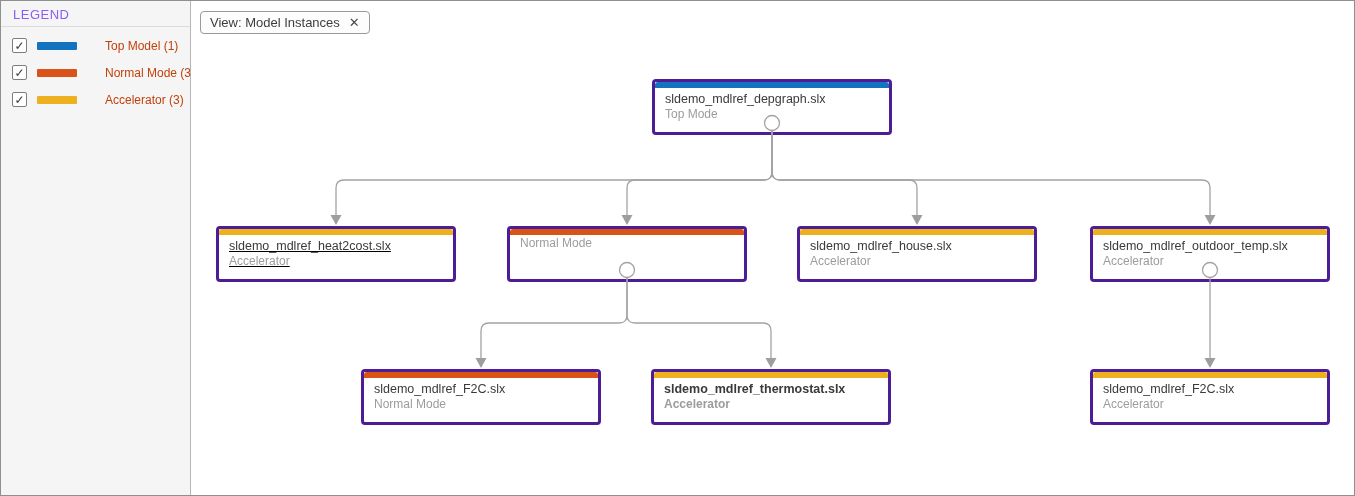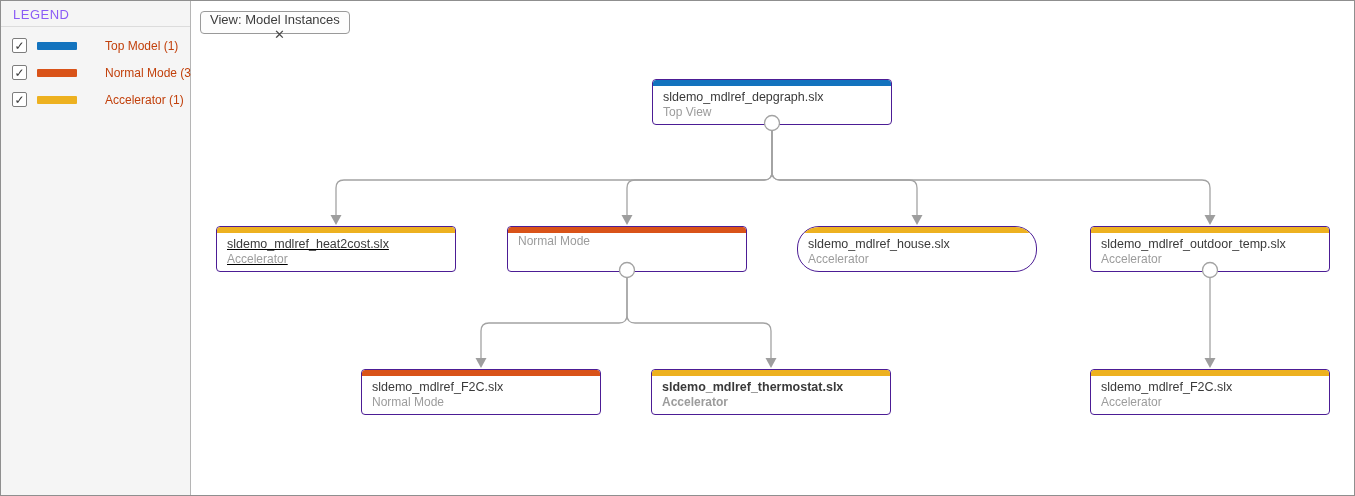--- a/index.html
+++ b/index.html
@@ -67,40 +67,39 @@
     height: 23px;
     display: inline-flex; align-items: center;
     padding: 0 9px;
     background: #fdfdfd;
     border: 1px solid #9a9a9a;
     border-radius: 4px;
     font-size: 13px;
     color: #3d3d3d;
     cursor: default;
     z-index: 5;
-    flex-direction: column;
   }
   .view-chip .chip-close {
     margin-left: 9px;
     font-size: 13px;
     color: #4a4a4a;
     cursor: pointer;
   }
   .edge-layer {
     position: absolute;
     left: 0; top: 0;
     width: 1164px; height: 494px;
     z-index: 3;
     pointer-events: none;
   }
   .node {
     position: absolute;
-    width: 240px; height: 46px;
-    background: #fff;
-    border: 1px solid #4c1d95;
+    width: 240px; height: 56px;
+    background: #fff;
+    border: 3px solid #4c1d95;
     border-radius: 4px;
     overflow: hidden;
     z-index: 2;
     cursor: pointer;
   }
   .node-bar {
     height: 6px;
     border-radius: 3px 3px 0 0;
   }
   .node-title {
@@ -130,21 +129,21 @@
     <span class="legend-label">Top Model (1)</span>
   </div>
         <div class="legend-item">
     <span class="checkbox">✓</span>
     <span class="swatch" style="background: rgb(217, 83, 25);"></span>
     <span class="legend-label">Normal Mode (3)</span>
   </div>
         <div class="legend-item">
     <span class="checkbox">✓</span>
     <span class="swatch" style="background: rgb(237, 177, 32);"></span>
-    <span class="legend-label">Accelerator (1)</span>
+    <span class="legend-label">Accelerator (3)</span>
   </div>
       </div>
   </div>
 
   <div class="canvas">
     <div class="view-chip">
       <span>View: Model Instances</span>
       <span class="chip-close">✕</span>
     </div>
     <svg class="edge-layer" id="edge-layer" width="1164" height="494" viewBox="0 0 1164 494" xmlns="http://www.w3.org/2000/svg">
@@ -163,32 +162,32 @@
         <path d="M 1019 277 V 357" fill="none" stroke="#a3a3a3" stroke-width="1.3"></path>
         <polygon points="1013.5,357 1024.5,357 1019,367" fill="#9e9e9e"></polygon>
         <circle cx="581" cy="122" r="7.5" fill="#fff" stroke="#a3a3a3" stroke-width="1.3" style="pointer-events: auto;"></circle>
         <circle cx="436" cy="269" r="7.5" fill="#fff" stroke="#a3a3a3" stroke-width="1.3" style="pointer-events: auto;"></circle>
         <circle cx="1019" cy="269" r="7.5" fill="#fff" stroke="#a3a3a3" stroke-width="1.3" style="pointer-events: auto;"></circle>
       </svg>
     <div id="nodes">
         <div class="node" style="left: 461px; top: 78px;">
     <div class="node-bar" style="background: rgb(19, 115, 190);"></div>
     <div class="node-title">sldemo_mdlref_depgraph.slx</div>
-    <div class="node-subtitle">Top View</div>
+    <div class="node-subtitle">Top Mode</div>
   </div>
         <div class="node" style="left: 25px; top: 225px; text-decoration: underline;">
     <div class="node-bar" style="background: rgb(237, 177, 32);"></div>
     <div class="node-title">sldemo_mdlref_heat2cost.slx</div>
     <div class="node-subtitle">Accelerator</div>
   </div>
         <div class="node" style="left: 316px; top: 225px;">
     <div class="node-bar" style="background: rgb(217, 83, 25);"></div>
     <div class="node-subtitle">Normal Mode</div>
   </div>
-        <div class="node" style="left: 606px; top: 225px; border-radius: 22px;">
+        <div class="node" style="left: 606px; top: 225px;">
     <div class="node-bar" style="background: rgb(237, 177, 32);"></div>
     <div class="node-title">sldemo_mdlref_house.slx</div>
     <div class="node-subtitle">Accelerator</div>
   </div>
         <div class="node" style="left: 899px; top: 225px;">
     <div class="node-bar" style="background: rgb(237, 177, 32);"></div>
     <div class="node-title">sldemo_mdlref_outdoor_temp.slx</div>
     <div class="node-subtitle">Accelerator</div>
   </div>
         <div class="node" style="left: 170px; top: 368px;">

